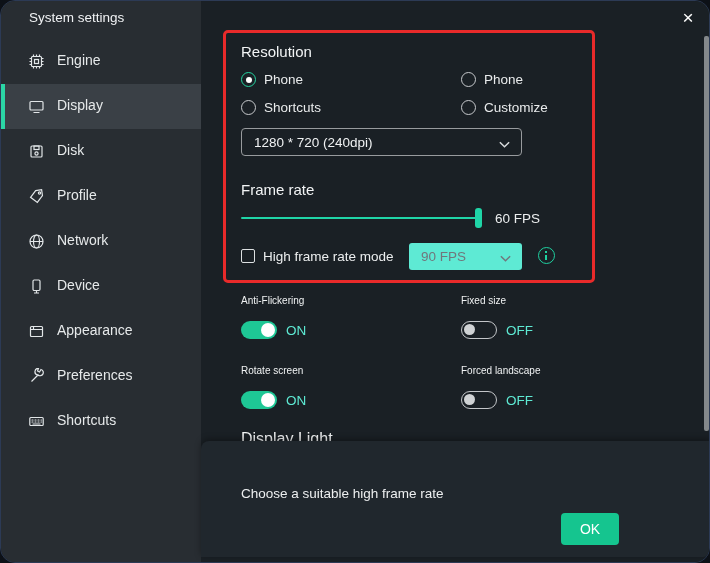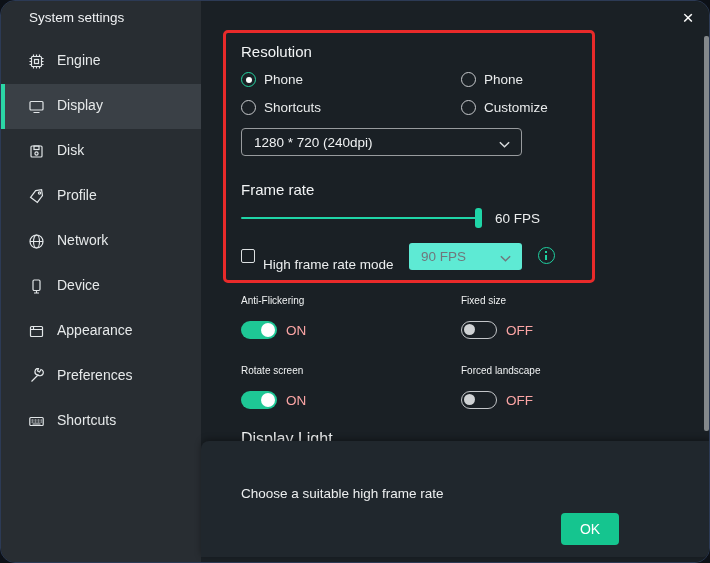--- a/index.html
+++ b/index.html
@@ -37,39 +37,39 @@
   .dd-chevron { position:absolute; right:10px; top:8px; width:13px; height:13px; }
   .dd-chevron svg { stroke:#d7dadc; fill:none; stroke-width:1.6; }
 
   .slider-track { position:absolute; left:40px; top:216px; width:238px; height:2px; background:#1fd5a7; border-radius:1px; }
   .slider-thumb { position:absolute; left:274px; top:207px; width:7px; height:20px; border-radius:3px;
                   background:#1fd5a7; cursor:pointer; }
   .slider-value { position:absolute; left:294px; top:210px; font-size:13.5px; color:#eceeef; }
 
   .checkbox { position:absolute; left:40px; top:248px; width:14px; height:14px; border:1.5px solid #dde0e2;
               border-radius:2px; cursor:pointer; }
-  .chk-label { position:absolute; left:62px; top:248px; font-size:13.5px; color:#eceeef;margin-top:8px; }
+  .chk-label { position:absolute; left:62px; top:248px; font-size:13.5px; color:#eceeef; }
   .dropdown-disabled { position:absolute; left:208px; top:242px; width:113px; height:27px; background:#5eead4;
                        border-radius:3px; }
   .dropdown-disabled .dd-text { position:absolute; left:12px; top:6px; font-size:13.5px; color:#71777c; }
   .dropdown-disabled .dd-chevron svg { stroke:#71777c; }
   .info-icon { position:absolute; left:337px; top:246px; width:17px; height:17px; border:1.5px solid #1fd0a0;
                border-radius:50%; cursor:pointer; }
   .info-icon::before { content:""; position:absolute; left:6px; top:3px; width:2px; height:2px; background:#1fd0a0; }
   .info-icon::after  { content:""; position:absolute; left:6px; top:6.5px; width:2px; height:5px; background:#1fd0a0; }
 
   .tgl-label { position:absolute; font-size:10px; color:#f0f2f3; }
   .toggle { position:absolute; width:36px; height:18px; border-radius:9px; cursor:pointer; }
   .toggle.on { background:#1ec795; }
   .toggle.on::after { content:""; position:absolute; right:2px; top:2px; width:14px; height:14px;
                       border-radius:50%; background:#ffffff; }
   .toggle.off { border:1.5px solid #c3c6c9; }
   .toggle.off::after { content:""; position:absolute; left:2px; top:2px; width:11px; height:11px;
                        border-radius:50%; background:#cfd2d4; }
-  .tgl-state { position:absolute; font-size:13.5px; color:#fca5a5; }
+  .tgl-state { position:absolute; font-size:13.5px; color:#5eead4; }
 
   .clipped-wrap { position:absolute; left:40px; top:429px; width:260px; height:11px; overflow:hidden; }
   .clipped-wrap span { font-size:16px; color:#f2f4f5; display:block; }
 
   
   #footer { position:absolute; left:0px; top:440px; width:510px; height:116px; background:#20272d;
             border-radius:8px 0 8px 0; box-shadow:0 -2px 6px rgba(0,0,0,0.35); }
   .hint { position:absolute; left:40px; top:45px; font-size:13.5px; color:#edeff0; }
   .btn { position:absolute; top:72px; height:32px; border:none; border-radius:4px; font-size:14px;
          color:#ffffff; cursor:pointer; font-family:"Liberation Sans", sans-serif;margin-left:20px; }

